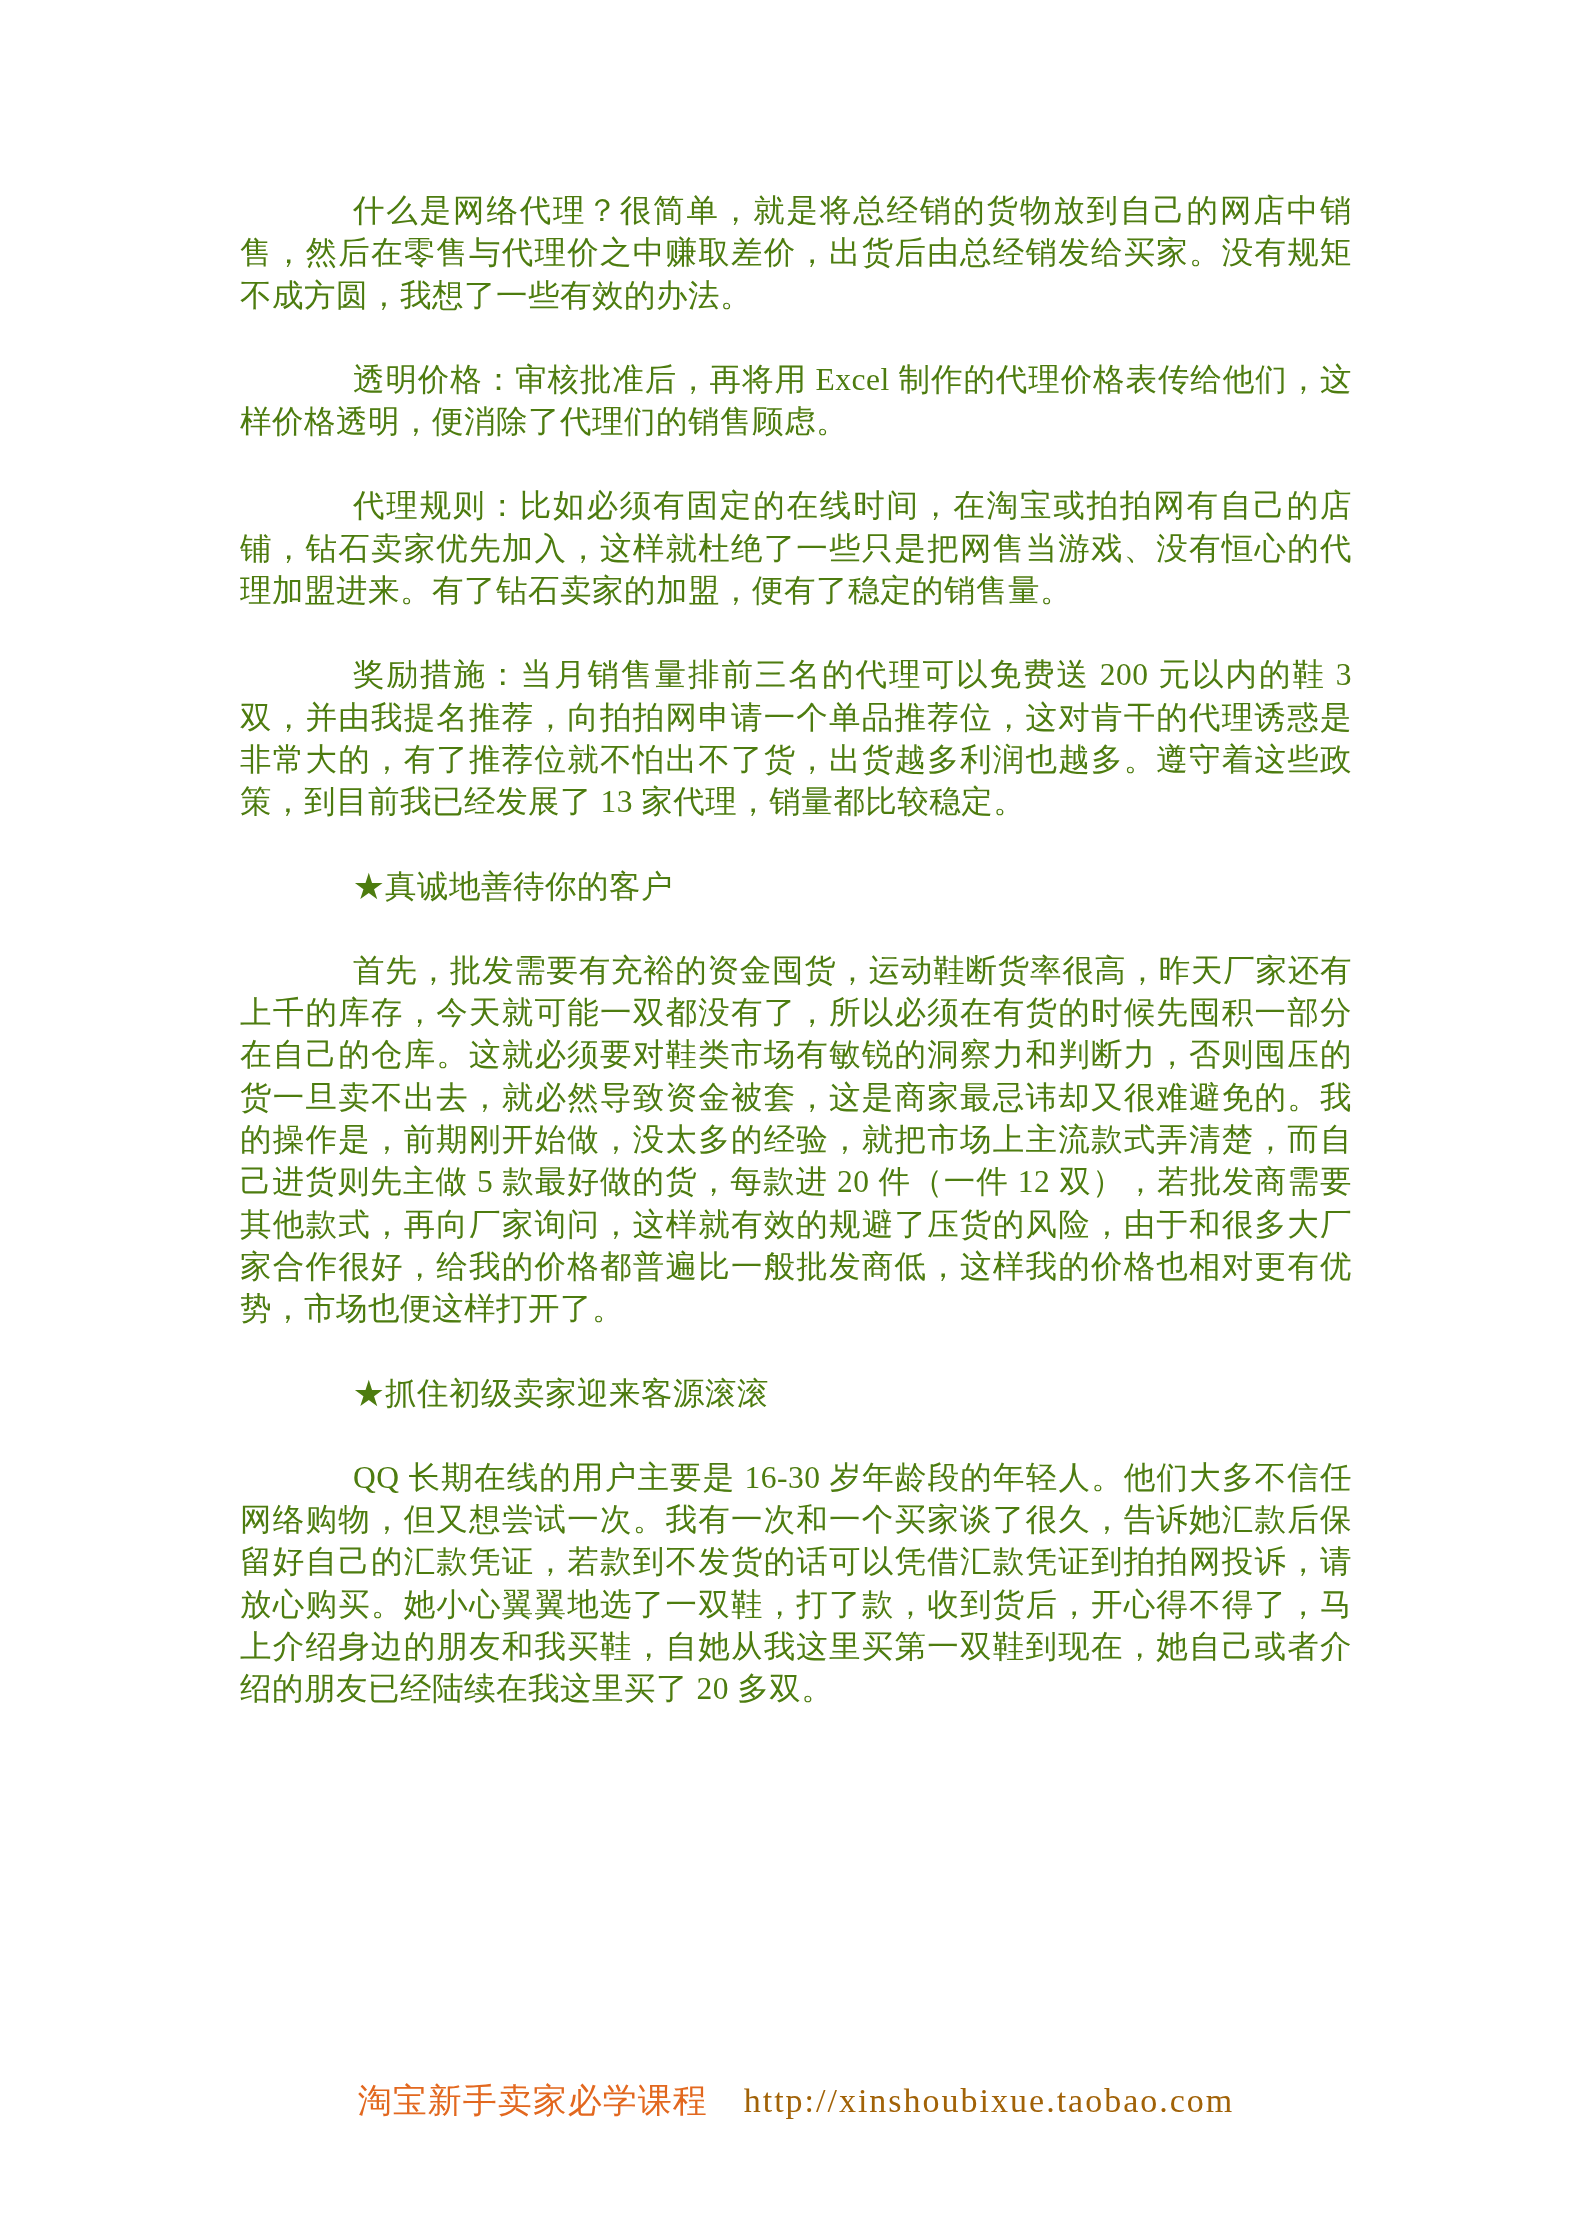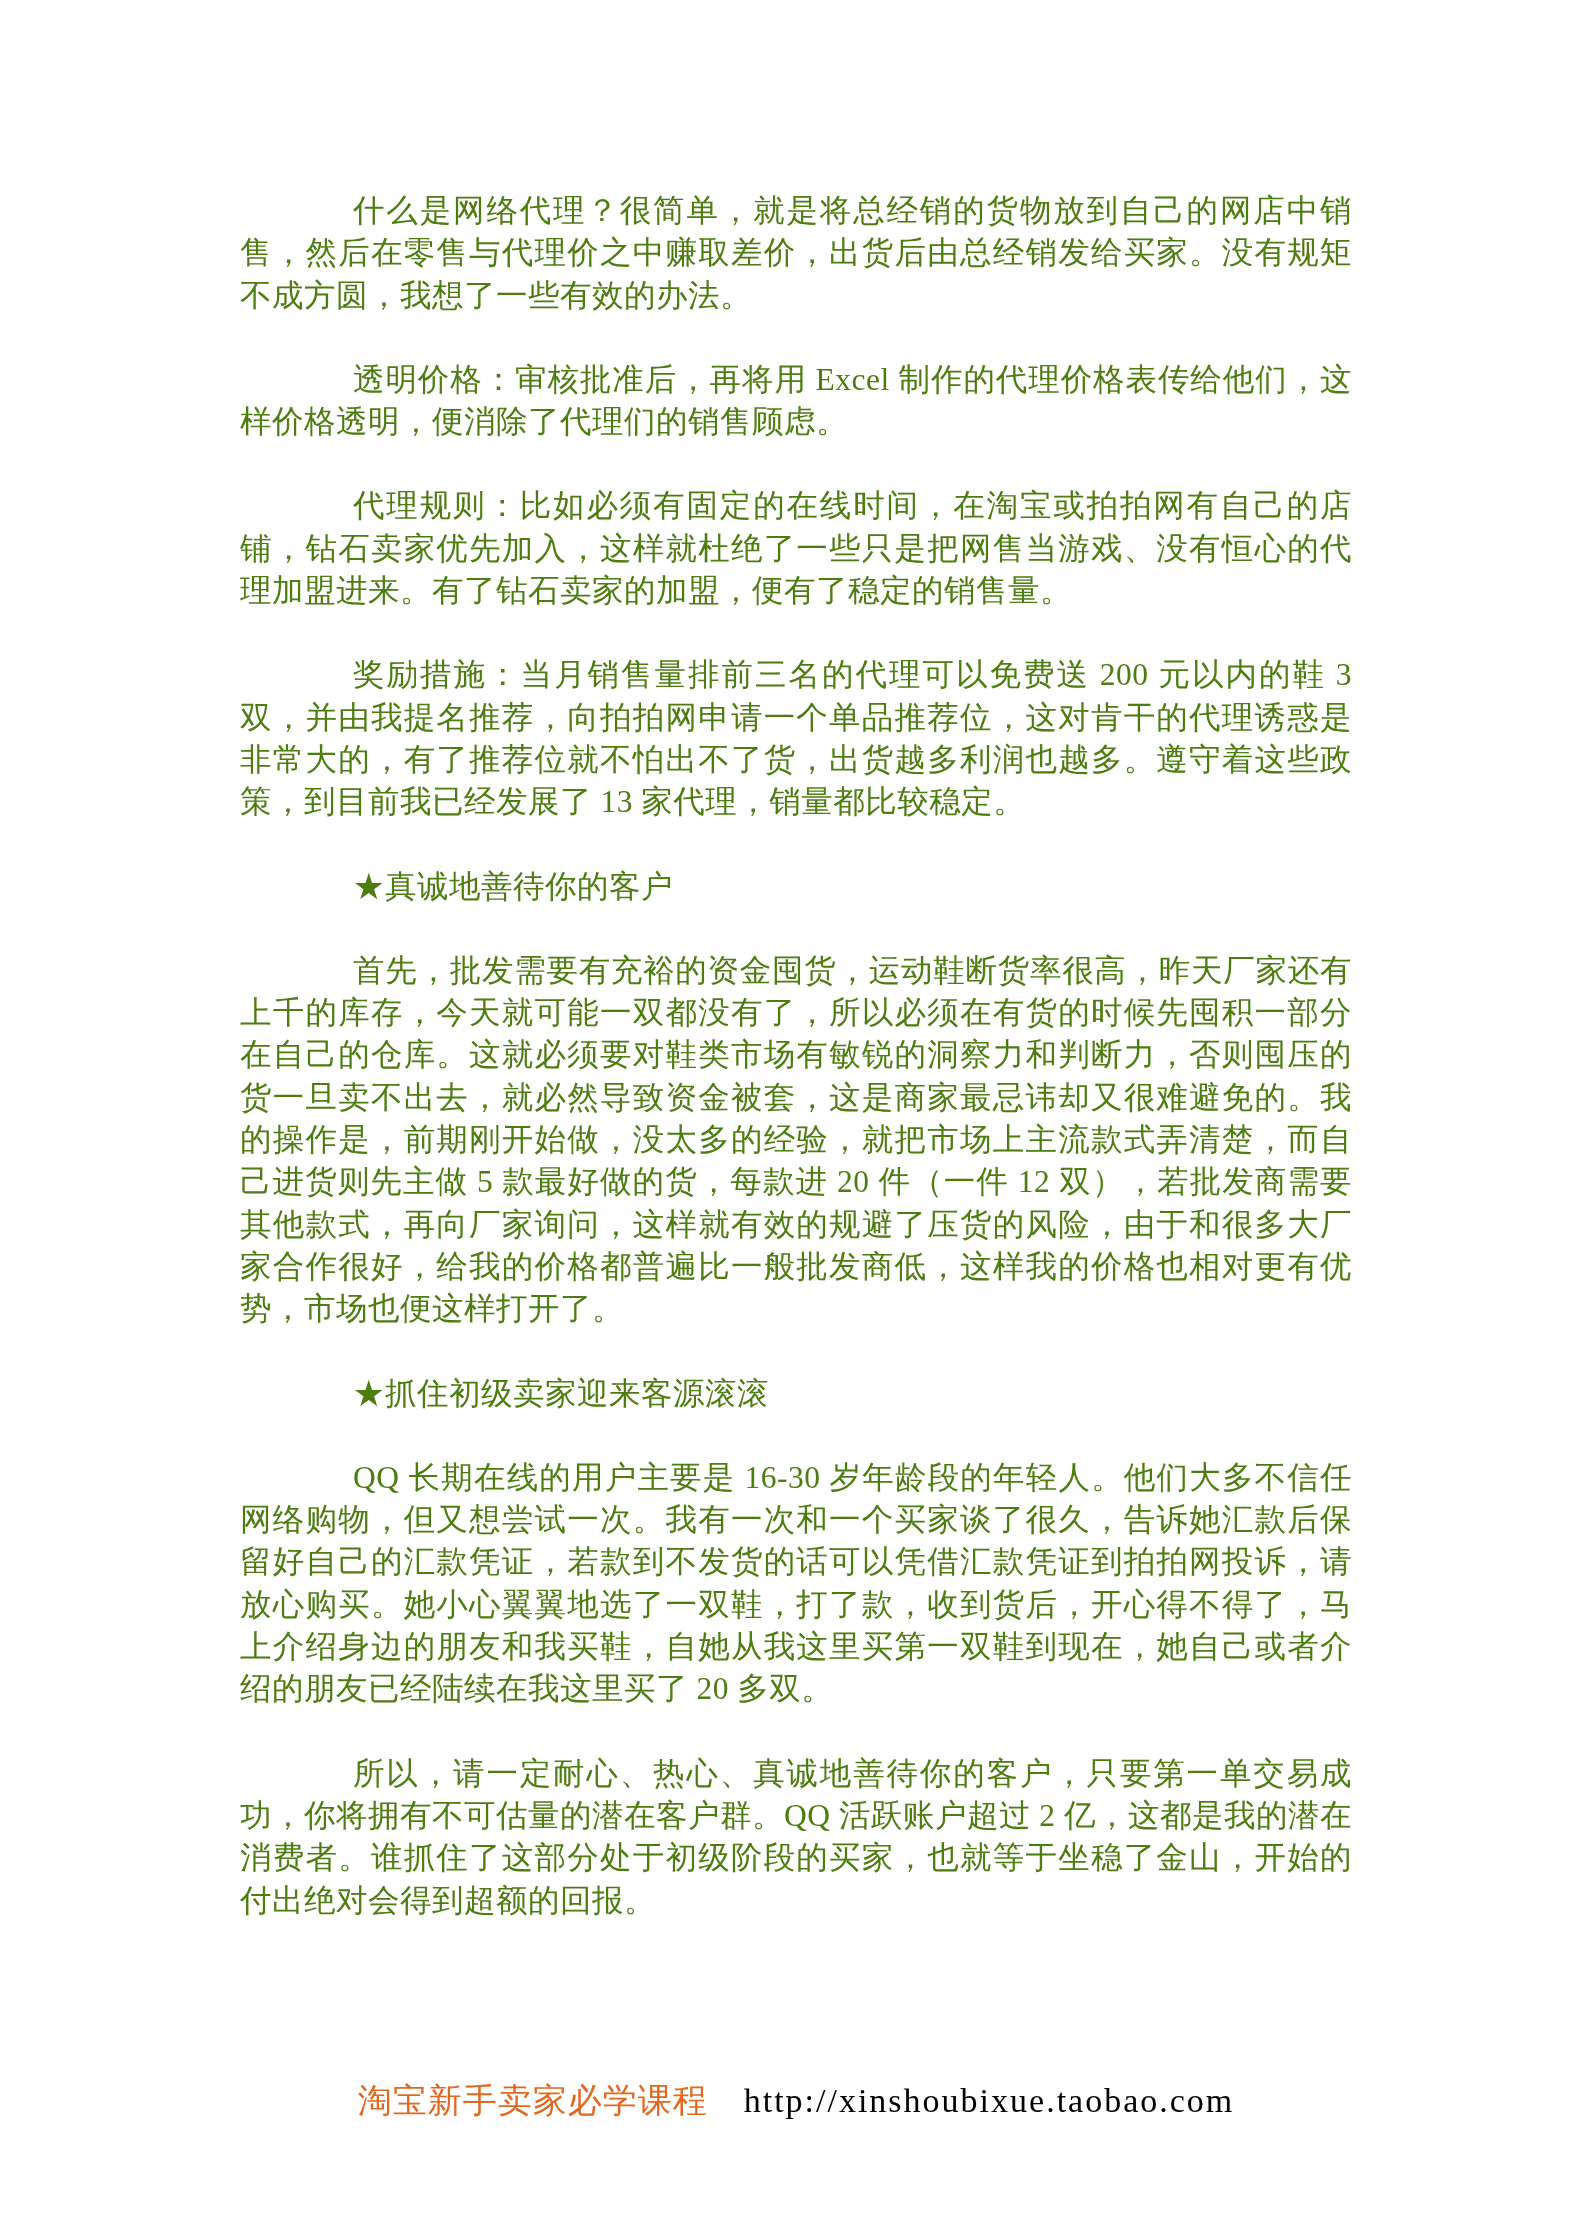--- a/index.html
+++ b/index.html
@@ -48,21 +48,21 @@
     gap: 36px;
     white-space: nowrap;
   }
   .footer .course {
     font-size: 34px;
     color: #e2681f;
     letter-spacing: 1px;
   }
   .footer .url {
     font-size: 34px;
-    color: #000000;
+    color: #a16207;
     letter-spacing: 2px;
     font-family: "Liberation Serif", "DejaVu Serif", serif;
   }
 </style>
 </head>
 <body>
 
 <div class="page">
 
   <div class="content">
@@ -76,21 +76,20 @@
 
     <p class="para heading">★真诚地善待你的客户</p>
 
 
     <p class="para">首先，批发需要有充裕的资金囤货，运动鞋断货率很高，昨天厂家还有上千的库存，今天就可能一双都没有了，所以必须在有货的时候先囤积一部分在自己的仓库。这就必须要对鞋类市场有敏锐的洞察力和判断力，否则囤压的货一旦卖不出去，就必然导致资金被套，这是商家最忌讳却又很难避免的。我的操作是，前期刚开始做，没太多的经验，就把市场上主流款式弄清楚，而自己进货则先主做 5 款最好做的货，每款进 20 件（一件 12 双），若批发商需要其他款式，再向厂家询问，这样就有效的规避了压货的风险，由于和很多大厂家合作很好，给我的价格都普遍比一般批发商低，这样我的价格也相对更有优势，市场也便这样打开了。</p>
 
     <p class="para heading">★抓住初级卖家迎来客源滚滚</p>
 
     <p class="para">QQ 长期在线的用户主要是 16-30 岁年龄段的年轻人。他们大多不信任网络购物，但又想尝试一次。我有一次和一个买家谈了很久，告诉她汇款后保留好自己的汇款凭证，若款到不发货的话可以凭借汇款凭证到拍拍网投诉，请放心购买。她小心翼翼地选了一双鞋，打了款，收到货后，开心得不得了，马上介绍身边的朋友和我买鞋，自她从我这里买第一双鞋到现在，她自己或者介绍的朋友已经陆续在我这里买了 20 多双。</p>
 
-    <p class="para">所以，请一定耐心、热心、真诚地善待你的客户，只要第一单交易成功，你将拥有不可估量的潜在客户群。QQ 活跃账户超过 2 亿，这都是我的潜在消费者。谁抓住了这部分处于初级阶段的买家，也就等于坐稳了金山，开始的付出绝对会得到超额的回报。</p>
   </div>
 
   <div class="footer">
     <span class="course">淘宝新手卖家必学课程</span>
     <span class="url">http://xinshoubixue.taobao.com</span>
   </div>
 
 </div>
 
 </body></html>

